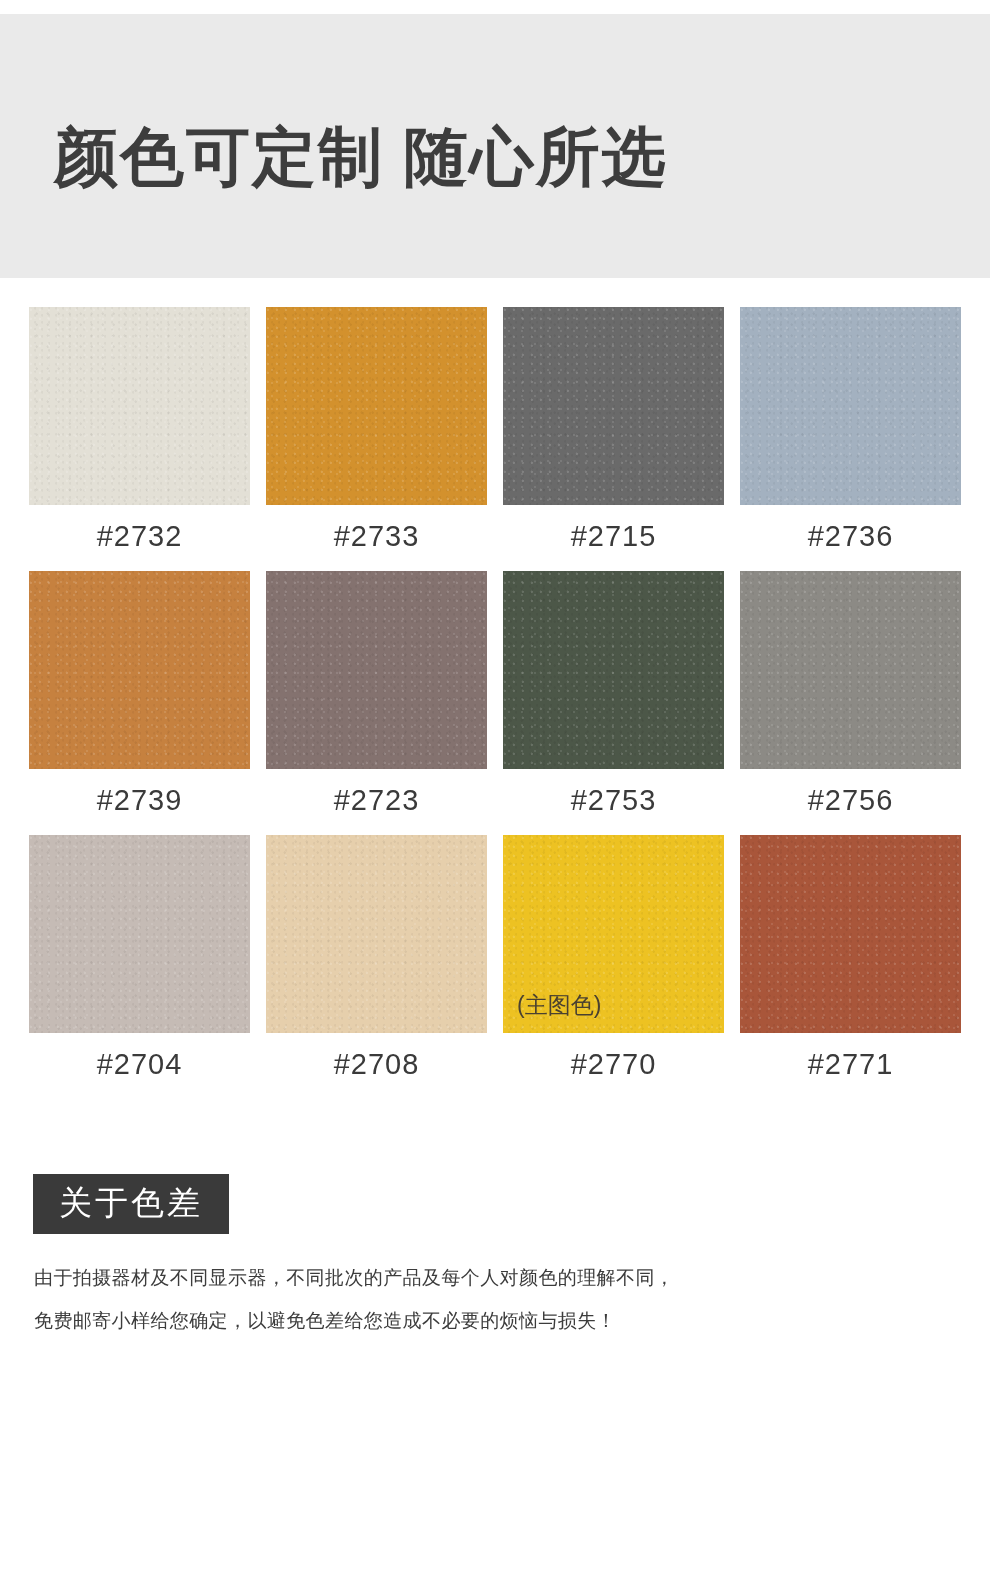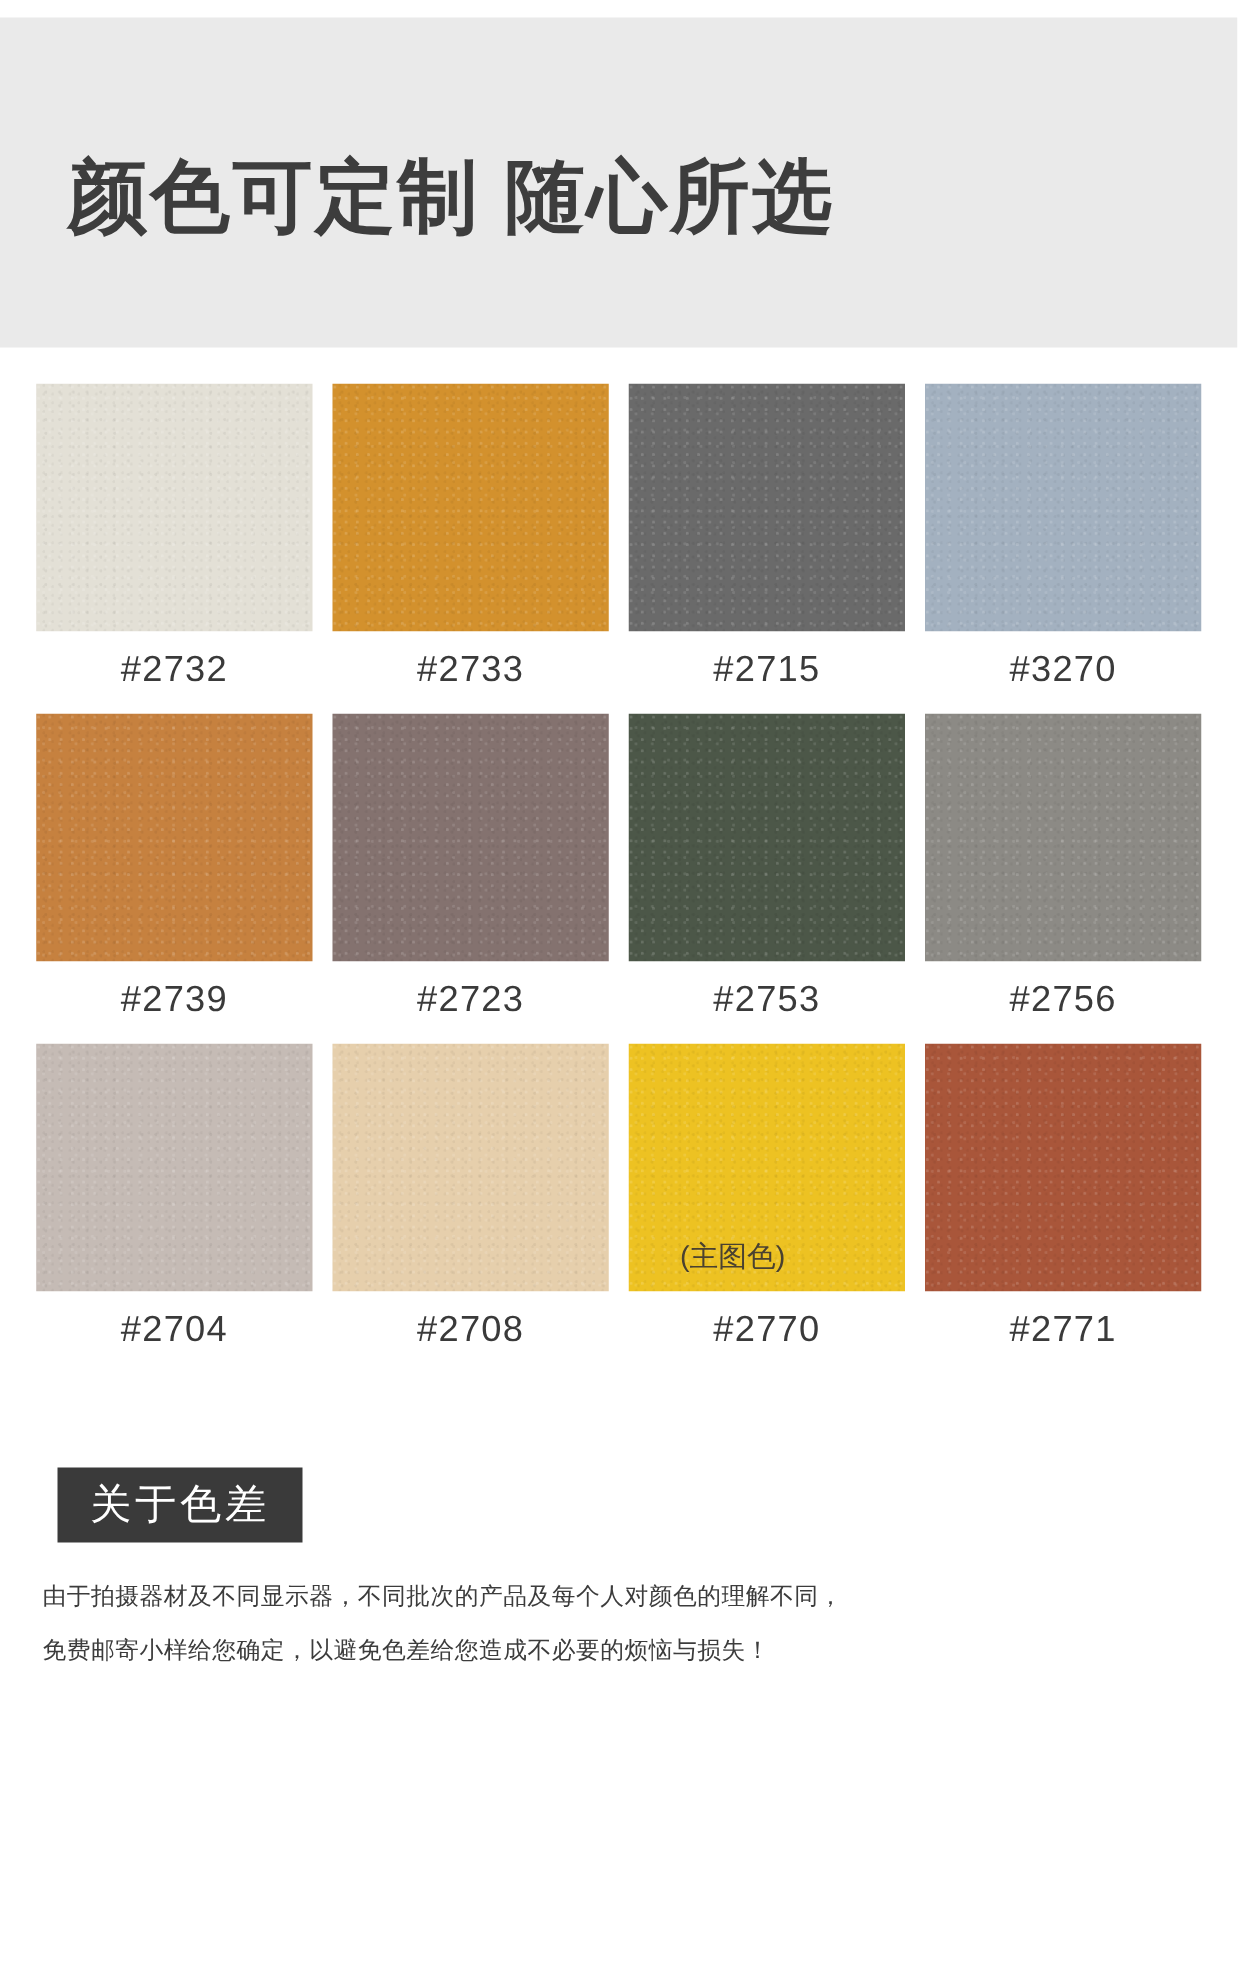--- a/index.html
+++ b/index.html
@@ -77,40 +77,39 @@
     pointer-events: none;
   }
   .swatch-note {
     position: absolute;
     left: 14px;
     bottom: 12px;
     font-size: 23px;
     color: #4a4130;
     white-space: nowrap;
     z-index: 2;
-    margin-left: 27px;
   }
   .swatch-label {
     margin-top: 12px;
     font-size: 29px;
     color: #3a3a3a;
     letter-spacing: 1px;
     height: 38px;
     line-height: 38px;
   }
 
   
   .notes {
     position: absolute;
     left: 0;
     top: 1174px;
     width: 990px;
   }
   .notes-badge {
-    margin-left: 46px;
+    margin-left: 33px;
     display: inline-block;
     background: #3a3a3a;
     color: #ffffff;
     font-size: 33px;
     font-weight: normal;
     padding: 10px 26px 12px 26px;
     letter-spacing: 3px;
     line-height: 1.15;
   }
   .notes-body {
@@ -158,21 +157,21 @@
         <span class="grain"></span>
         <span class="swatch-note"></span>
       </div>
       <div class="swatch-label">#2715</div>
     </div>
     <div class="swatch-cell">
       <div class="swatch-chip" style="background-color: rgb(163, 177, 192);">
         <span class="grain"></span>
         <span class="swatch-note"></span>
       </div>
-      <div class="swatch-label">#3270</div>
+      <div class="swatch-label">#2736</div>
     </div>
   </div>
 
   <div class="swatch-row">
     <div class="swatch-cell">
       <div class="swatch-chip" style="background-color: rgb(198, 129, 63);">
         <span class="grain"></span>
         <span class="swatch-note"></span>
       </div>
       <div class="swatch-label">#2739</div>

